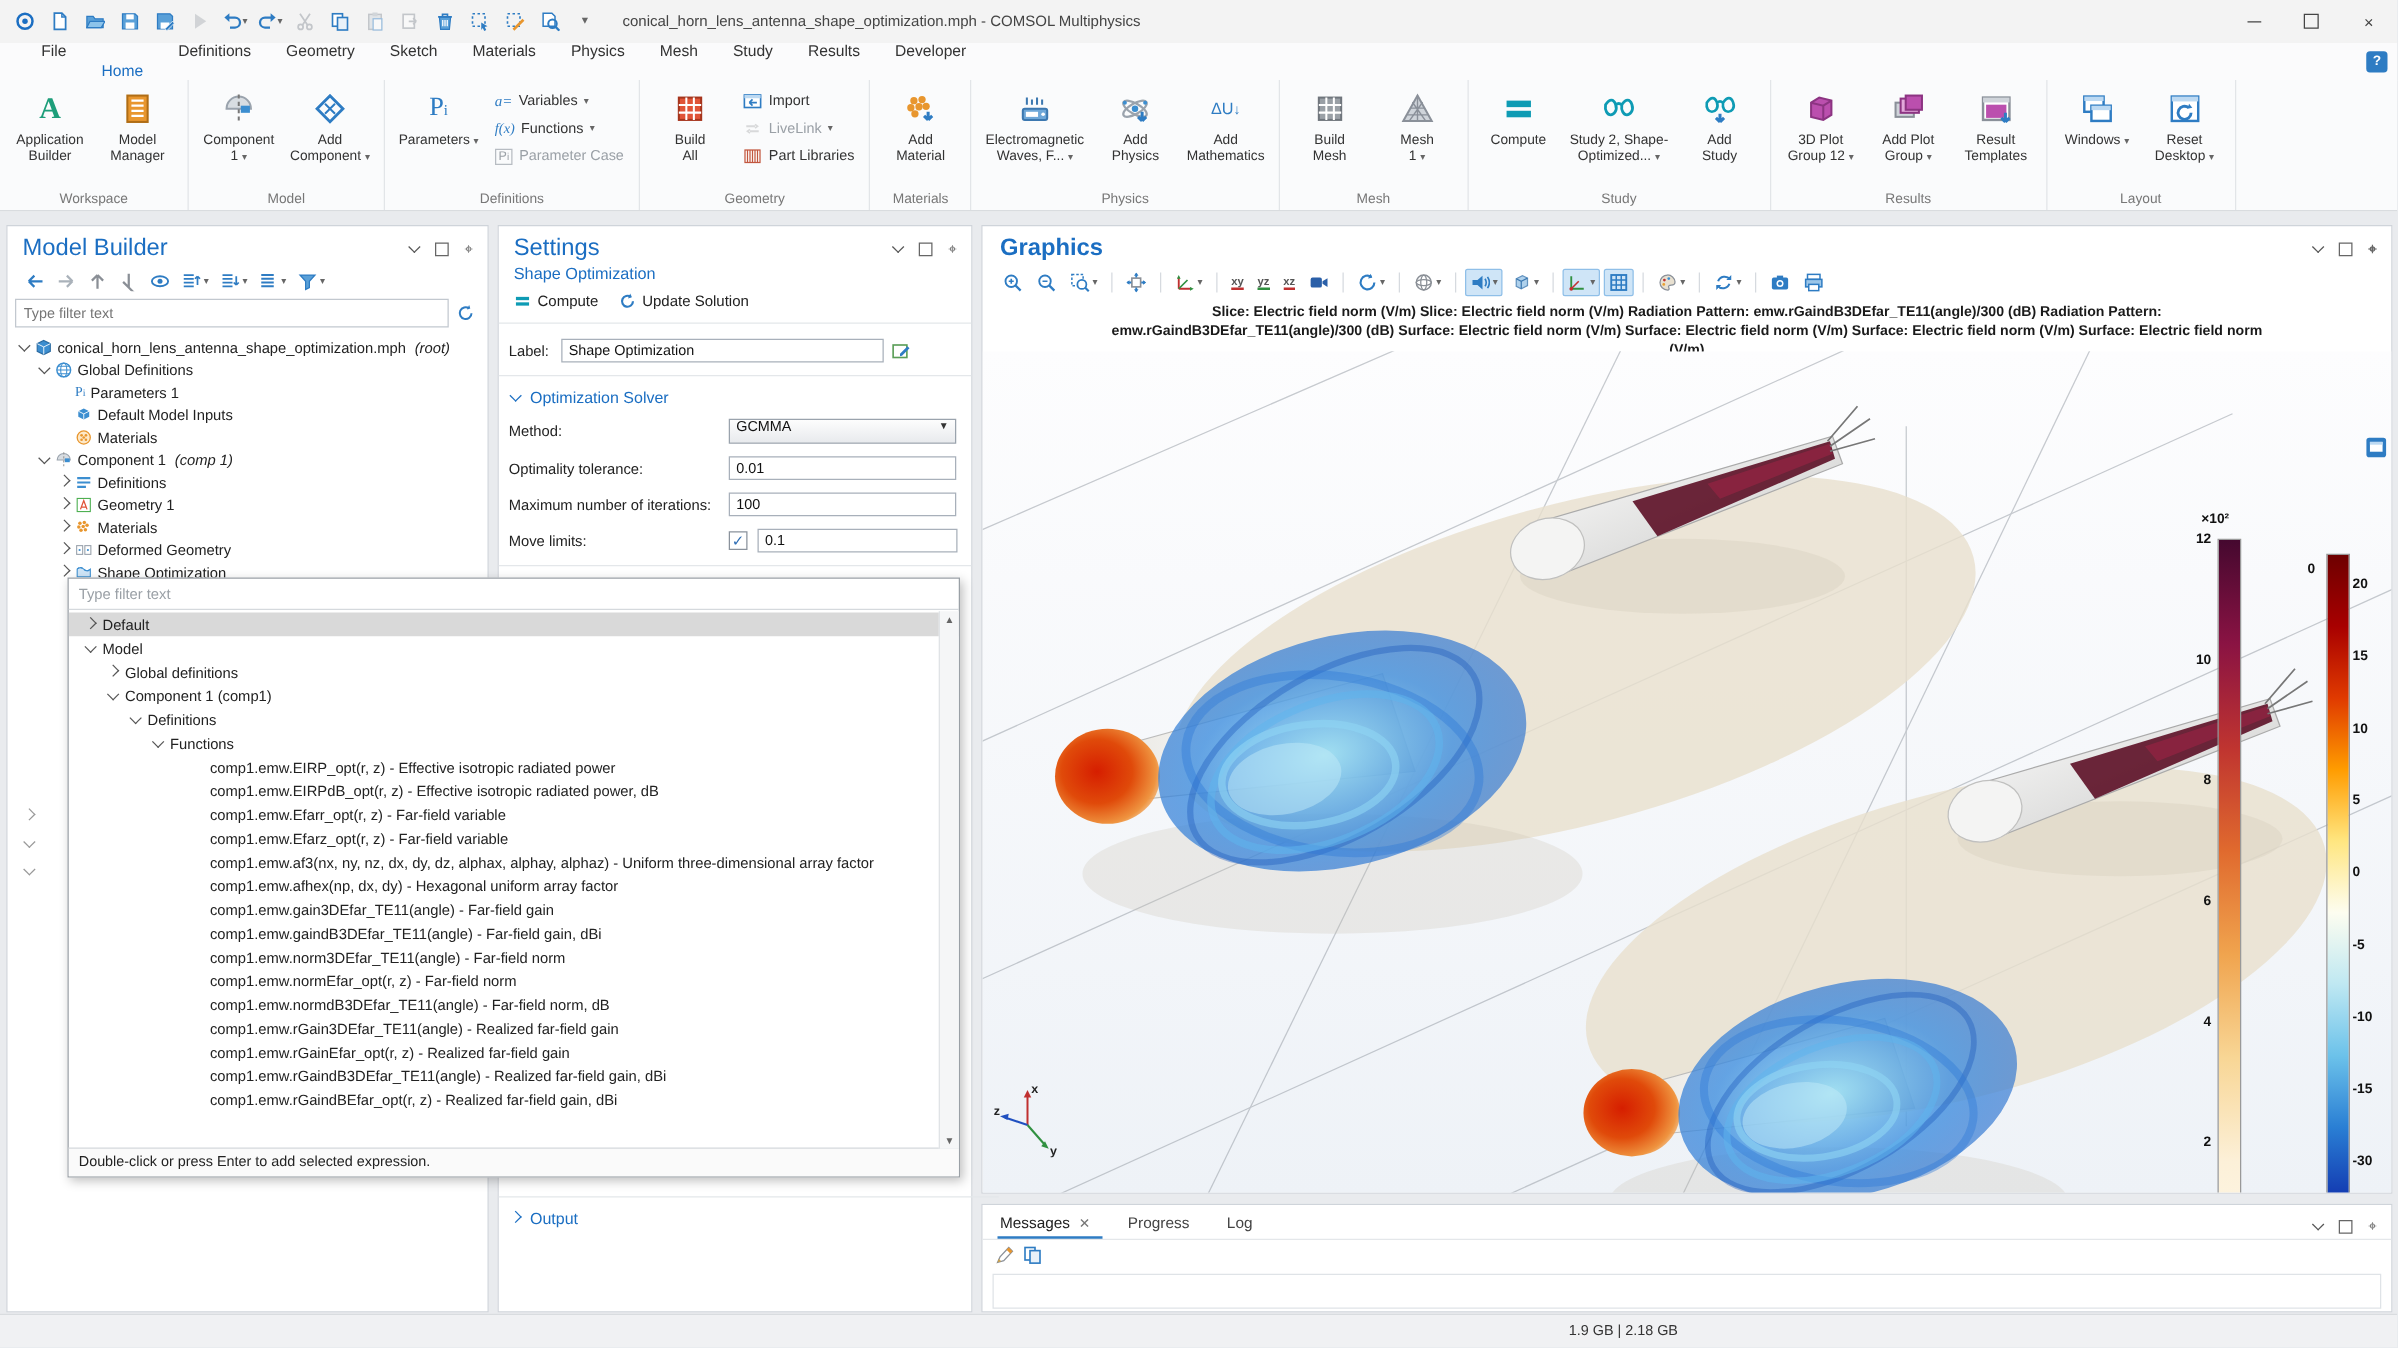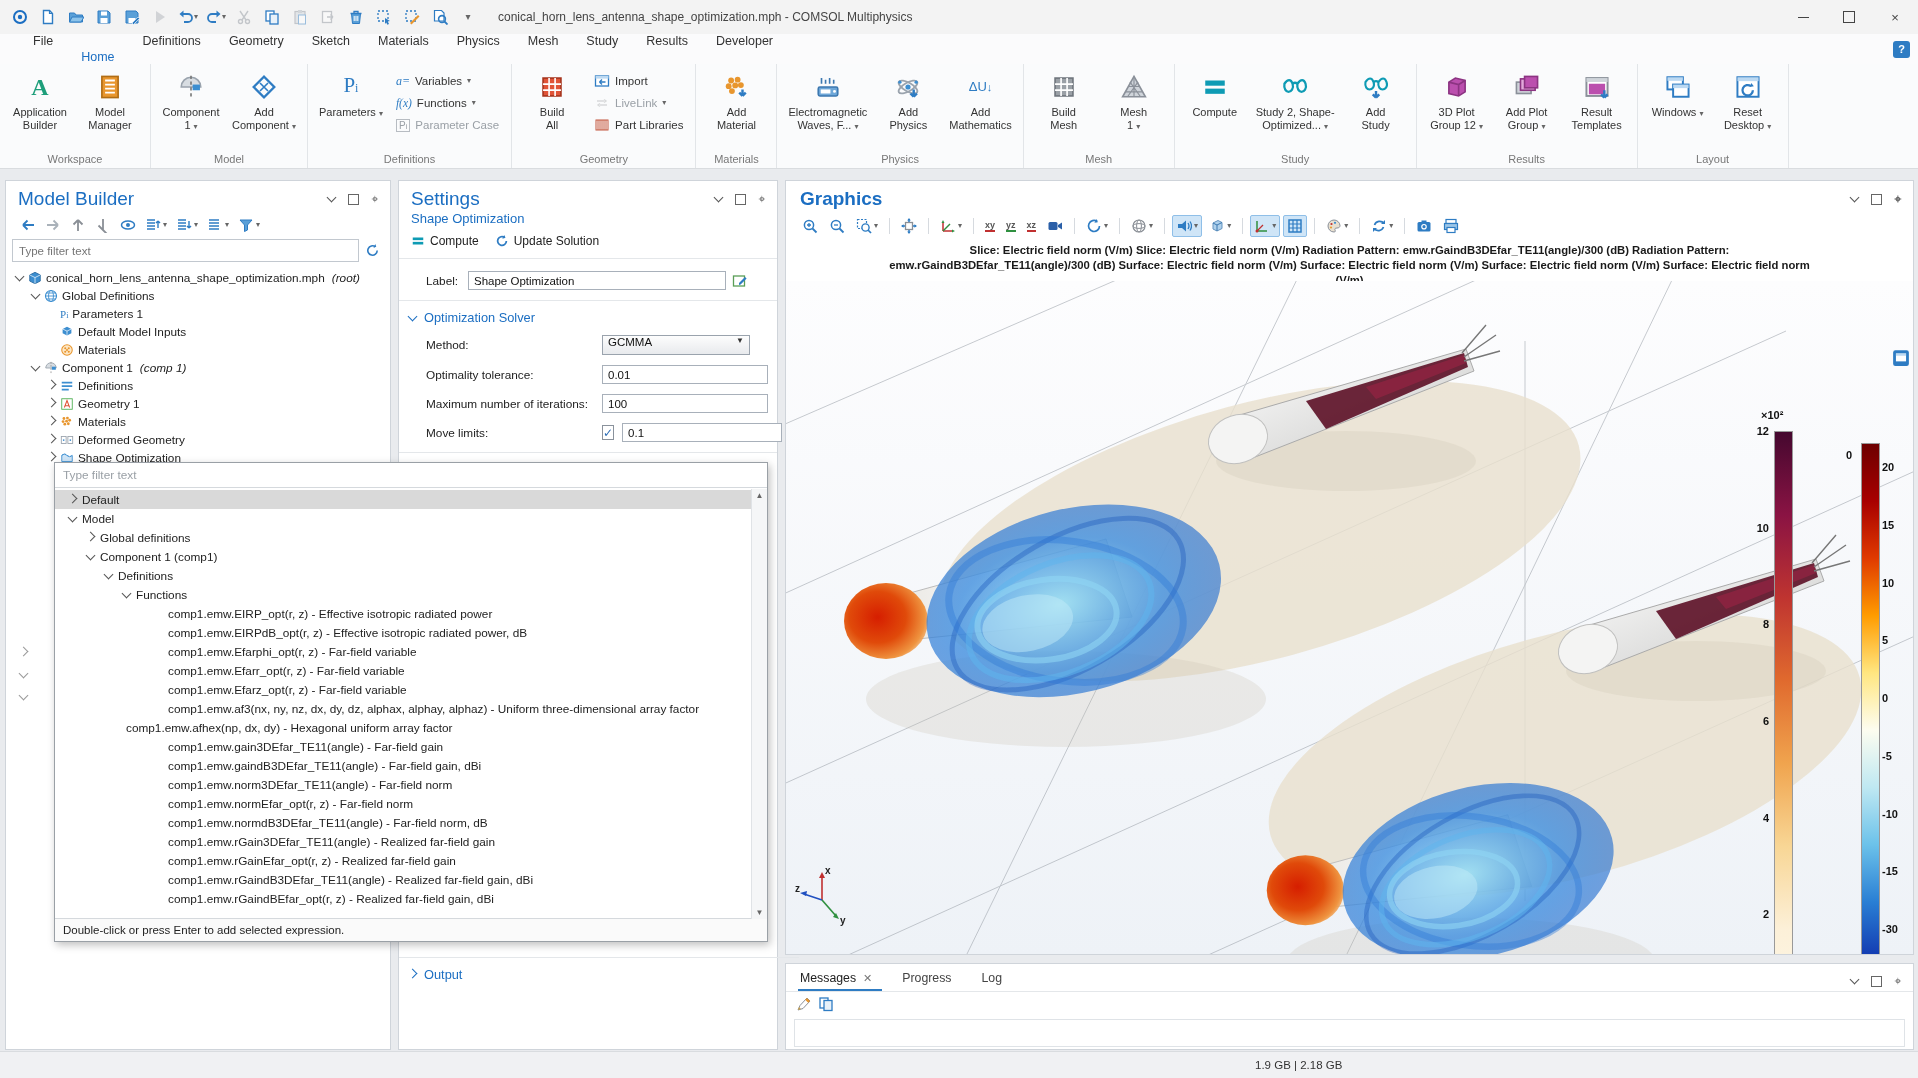--- a/index.html
+++ b/index.html
@@ -61,21 +61,21 @@
   .trow{display:flex;align-items:center;height:18px;gap:4px;white-space:nowrap}
   .trow .lbl{color:#222}
   .trow .sfx{color:#222;font-style:italic;margin-left:3px}
   .texp{width:10px;display:flex;justify-content:center}
   #mb-strip{position:absolute;left:14px;top:470px;display:flex;flex-direction:column;gap:18px;}
   
   #settings .phead{padding-bottom:0}
   .subtitle{font-size:13px;color:#1b6ec2;padding:2px 0 6px 12px;}
   #set-actions{display:flex;align-items:center;gap:16px;padding:2px 0 10px 12px;font-size:12px;color:#222;border-bottom:1px solid #e4e7ea;}
   .act{display:flex;align-items:center;gap:5px}
-  .frow{display:flex;align-items:center;padding:5px 27px;font-size:11.8px;color:#222}
+  .frow{display:flex;align-items:center;padding:5px 8px;font-size:11.8px;color:#222}
   .frow .flabel{width:176px;flex:0 0 auto}
   .tinput{height:19px;border:1px solid #a8b0ba;font-size:11.5px;padding:0 5px;background:#fff;color:#111;box-sizing:border-box}
   .sechead{display:flex;align-items:center;gap:8px;color:#1b6ec2;font-size:12.8px;padding:9px 12px 5px 10px;border-top:1px solid #e4e7ea;margin-top:5px}
   .sechead:first-child{border-top:none}
   .sechead .sicons{margin-left:auto;display:flex;gap:10px;align-items:center}
   .dropdown{height:20px;background:linear-gradient(#fdfdfd,#e8eaed);border:1px solid #9aa3ad;display:flex;
     font-size:11.5px;color:#111;padding:0 5px;box-sizing:border-box}
   .dropdown .dd{margin-left:auto;font-size:8px;color:#333}
   .cbox{width:13px;height:13px;border:1px solid #8a929c;display:flex;align-items:center;justify-content:center;margin-right:8px;background:#fff}
   .cbox .tick{color:#2d6db5;font-size:12px;line-height:10px;font-weight:bold}
@@ -1375,35 +1375,31 @@
         <div class="fprow " style="padding-left:98px">
   <span class="texp"></span>
           <span>comp1.emw.EIRP_opt(r, z) - Effective isotropic radiated power</span>
         </div>
         <div class="fprow " style="padding-left:98px">
   <span class="texp"></span>
           <span>comp1.emw.EIRPdB_opt(r, z) - Effective isotropic radiated power, dB</span>
         </div>
         <div class="fprow " style="padding-left:98px">
   <span class="texp"></span>
-          <span>comp1.emw.Efarphi_opt(r, z) - Far-field variable</span>
-        </div>
-        <div class="fprow " style="padding-left:98px">
-  <span class="texp"></span>
           <span>comp1.emw.Efarr_opt(r, z) - Far-field variable</span>
         </div>
         <div class="fprow " style="padding-left:98px">
   <span class="texp"></span>
           <span>comp1.emw.Efarz_opt(r, z) - Far-field variable</span>
         </div>
         <div class="fprow " style="padding-left:98px">
   <span class="texp"></span>
           <span>comp1.emw.af3(nx, ny, nz, dx, dy, dz, alphax, alphay, alphaz) - Uniform three-dimensional array factor</span>
         </div>
-        <div class="fprow " style="padding-left:56px">
+        <div class="fprow " style="padding-left:98px">
   <span class="texp"></span>
           <span>comp1.emw.afhex(np, dx, dy) - Hexagonal uniform array factor</span>
         </div>
         <div class="fprow " style="padding-left:98px">
   <span class="texp"></span>
           <span>comp1.emw.gain3DEfar_TE11(angle) - Far-field gain</span>
         </div>
         <div class="fprow " style="padding-left:98px">
   <span class="texp"></span>
           <span>comp1.emw.gaindB3DEfar_TE11(angle) - Far-field gain, dBi</span>

